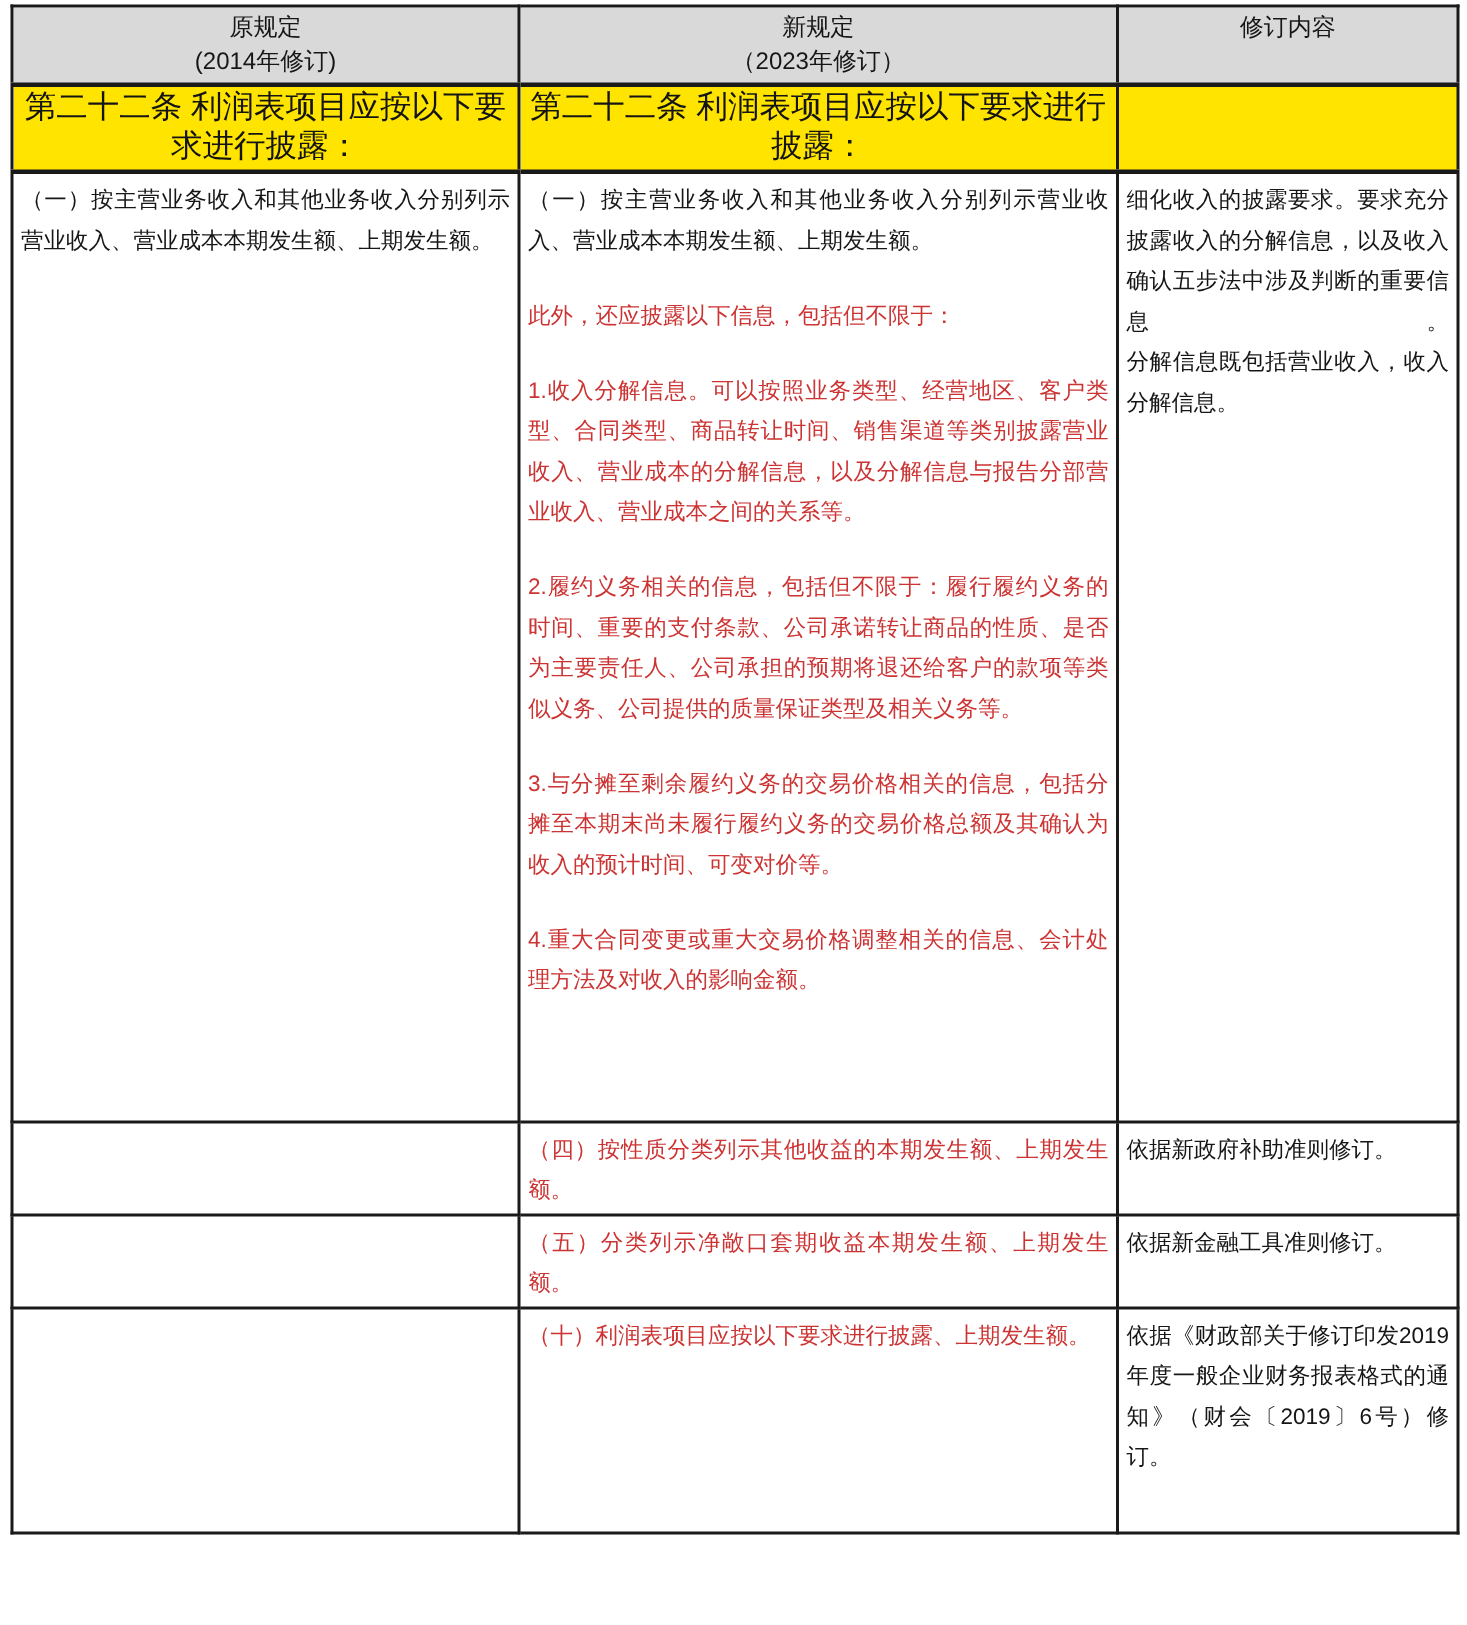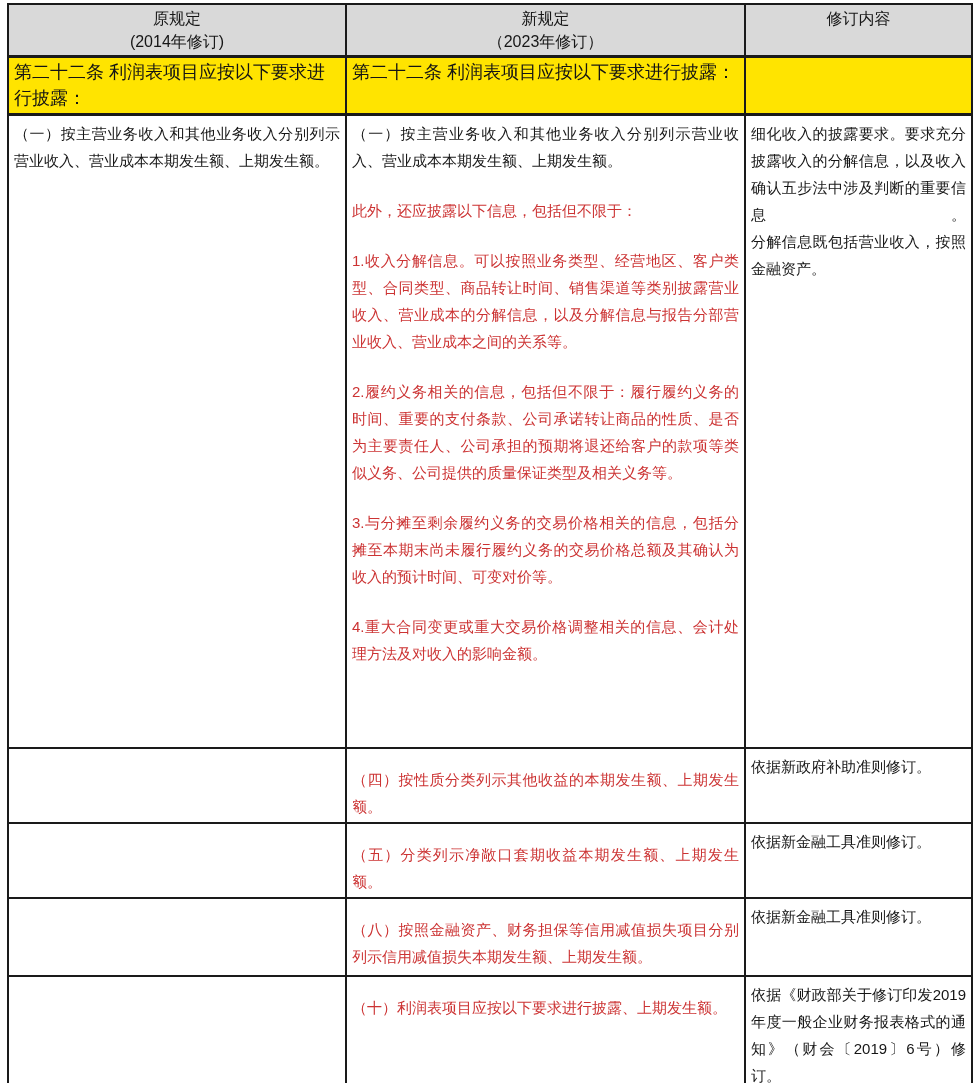--- a/index.html
+++ b/index.html
@@ -33,23 +33,23 @@
     font-weight: normal;
     font-size: 16px;
     line-height: 23px;
     text-align: center;
     color: #161616;
     height: 47px;
   }
   
   tr.article td {
     background: #ffe400;
-    font-size: 18px;
+    font-size: 21px;
     line-height: 26px;
-    text-align: left;
+    text-align: center;
     color: #141414;
     height: 54px;
     border-top-width: 3px;
     border-bottom-width: 3px;
     padding-top: 1px;
   }
   
   tr.body td {
     font-size: 15px;
     line-height: 27px;
@@ -58,21 +58,21 @@
     padding-top: 4px;
     border-radius: 31px;
   }
   tr.r1 td { height: 633px; }
   tr.r2 td { height: 55px; }
   tr.r3 td { height: 53px; }
   tr.r4 td { height: 78px; }
   tr.r5 td { height: 150px; }
   p { margin: 0; }
   .col-new p + p { margin-top: 23px; }
-  .red { color: #cc3333; margin-top: 13px; }
+  .red { color: #cc3333; }
   .jl { text-align-last: justify; }
 </style>
 </head>
 <body>
 
 <div class="table-wrap">
   <table class="cmp">
     <colgroup>
       <col style="width:338px">
       <col style="width:399px">
@@ -111,21 +111,21 @@
       <td class="col-new">
         <p>（一）按主营业务收入和其他业务收入分别列示营业收入、营业成本本期发生额、上期发生额。</p>
         <p class="red">此外，还应披露以下信息，包括但不限于：</p>
         <p class="red">1.收入分解信息。可以按照业务类型、经营地区、客户类型、合同类型、商品转让时间、销售渠道等类别披露营业收入、营业成本的分解信息，以及分解信息与报告分部营业收入、营业成本之间的关系等。</p>
         <p class="red">2.履约义务相关的信息，包括但不限于：履行履约义务的时间、重要的支付条款、公司承诺转让商品的性质、是否为主要责任人、公司承担的预期将退还给客户的款项等类似义务、公司提供的质量保证类型及相关义务等。</p>
         <p class="red">3.与分摊至剩余履约义务的交易价格相关的信息，包括分摊至本期末尚未履行履约义务的交易价格总额及其确认为收入的预计时间、可变对价等。</p>
         <p class="red">4.重大合同变更或重大交易价格调整相关的信息、会计处理方法及对收入的影响金额。</p>
       </td>
       <td>
         <p class="jl">细化收入的披露要求。要求充分披露收入的分解信息，以及收入确认五步法中涉及判断的重要信息。</p>
-        <p>分解信息既包括营业收入，按照金融资产。</p>
+        <p>分解信息既包括营业收入，收入分解信息。</p>
       </td>
     </tr>
 
     <tr class="body r2">
       <td></td>
       <td class="col-new">
         <p class="red">（四）按性质分类列示其他收益的本期发生额、上期发生额。</p>
       </td>
       <td>
         <p>依据新政府补助准则修订。</p>
@@ -135,29 +135,20 @@
     <tr class="body r3">
       <td></td>
       <td class="col-new">
         <p class="red">（五）分类列示净敞口套期收益本期发生额、上期发生额。</p>
       </td>
       <td>
         <p>依据新金融工具准则修订。</p>
       </td>
     </tr>
 
-    <tr class="body r4">
-      <td></td>
-      <td class="col-new">
-        <p class="red">（八）按照金融资产、财务担保等信用减值损失项目分别列示信用减值损失本期发生额、上期发生额。</p>
-      </td>
-      <td>
-        <p>依据新金融工具准则修订。</p>
-      </td>
-    </tr>
 
     <tr class="body r5">
       <td></td>
       <td class="col-new">
         <p class="red">（十）利润表项目应按以下要求进行披露、上期发生额。</p>
       </td>
       <td>
         <p>依据《财政部关于修订印发2019年度一般企业财务报表格式的通知》（财会〔2019〕6号）修订。</p>
       </td>
     </tr>

